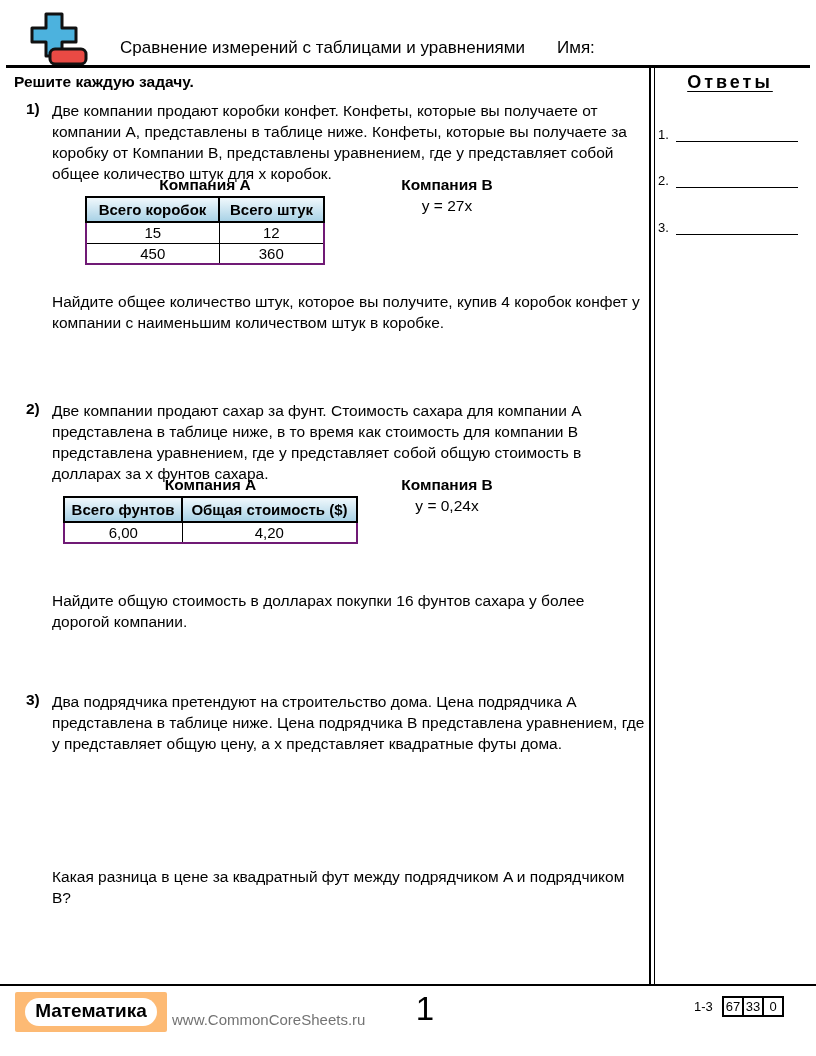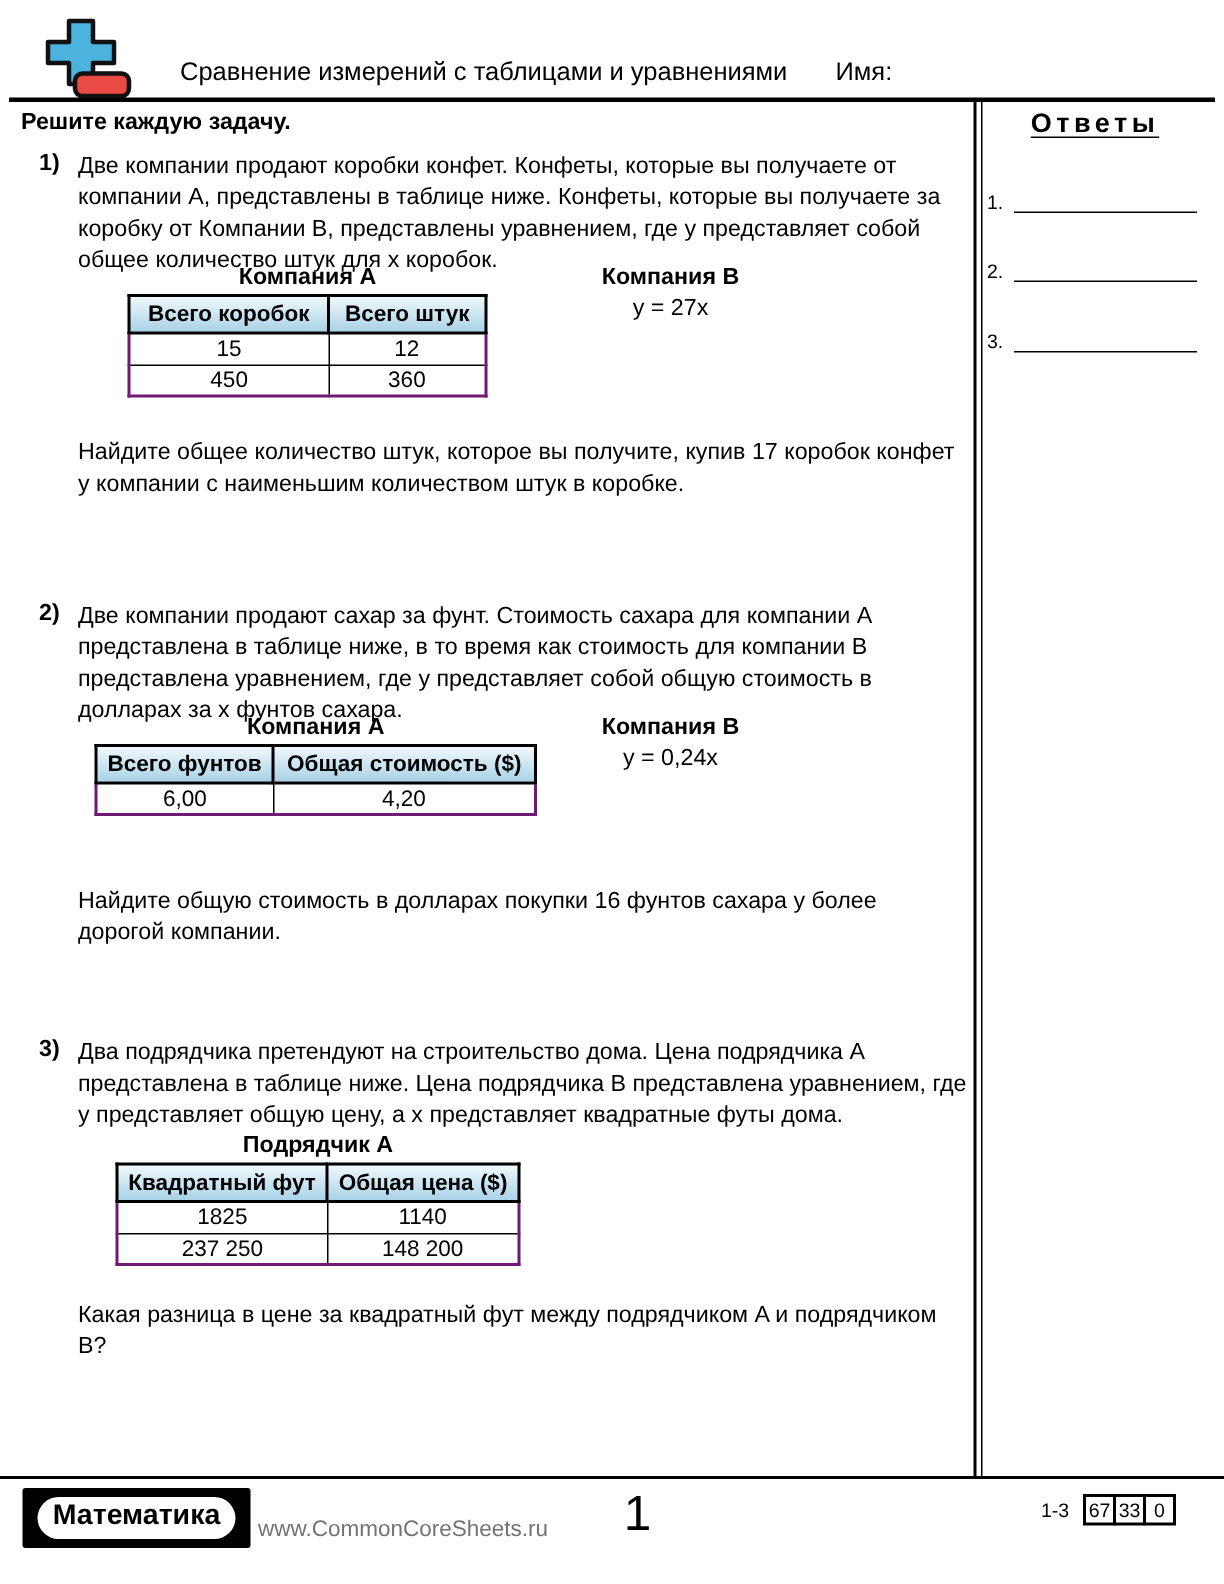--- a/index.html
+++ b/index.html
@@ -33,21 +33,21 @@
   .tbl-title { text-align:center; font-size:15.5px; font-weight:bold; margin-bottom:2px; }
   table { border-collapse:collapse; border:2px solid #701a75; }
   th { border:2px solid #000; font-size:15px; font-weight:bold; padding:3px 6px;
        background:linear-gradient(180deg, var(--th-grad-top,#f0f8fc) 0%, var(--th-grad-bottom,#a9d2e6) 100%); }
   td { border:1px solid #000; font-size:15px; text-align:center; padding:1px 6px; height:21px; }
   .eq { position:absolute; width:118px; text-align:center; font-size:15.5px; }
   .eq .eq-title { font-weight:bold; margin-bottom:3px; }
 
   
   .footer-rule { position:absolute; top:984px; left:0; right:0; height:2px; background:#000; }
-  .brand-box { position:absolute; left:15px; top:992px; width:152px; height:40px; background:#000000;
+  .brand-box { position:absolute; left:15px; top:992px; width:152px; height:40px; background:#fdba74;
     display:flex; align-items:center; justify-content:center; border-radius:2px; }
   .brand-pill { background:#fff; border-radius:16px; padding:2px 10px 4px 10px;
     font-size:19px; font-weight:bold; }
   .website { position:absolute; left:172px; top:1011px; font-size:15px; color:#737373; }
   .page-num { position:absolute; left:380px; top:990px; width:90px; text-align:center;
     font-size:33px; font-weight:normal; }
   .range-label { position:absolute; left:694px; top:999px; font-size:13px; }
   .score-boxes { position:absolute; left:722px; top:996px; display:flex; }
   .score-box { width:22px; height:21px; border:2px solid #000; margin-left:-2px;
     display:flex; align-items:center; justify-content:center; font-size:13px; background:#fff; }
@@ -103,21 +103,21 @@
         <td>450</td>
         <td>360</td>
       </tr>
     </tbody>
       </table>
   </div>
   <div class="eq" style="left:388px;top:176px">
     <div class="eq-title">Компания B</div>
     <div class="eq-formula">y = 27x</div>
   </div>
-  <div class="ptext" style="left:52px;top:291px;width:592px">Найдите общее количество штук, которое вы получите, купив 17 коробок конфет у компании с наименьшим количеством штук в коробке.</div>
+  <div class="ptext" style="left:52px;top:291px;width:592px">Найдите общее количество штук, которое вы получите, купив 4 коробок конфет у компании с наименьшим количеством штук в коробке.</div>
 
   <div class="pnum" style="left:26px;top:400px">2)</div>
   <div class="ptext" style="left:52px;top:400px;width:592px">Две компании продают сахар за фунт. Стоимость сахара для компании A представлена в таблице ниже, в то время как стоимость для компании B представлена уравнением, где y представляет собой общую стоимость в долларах за x фунтов сахара.</div>
   <div class="tblwrap" style="left:63px;top:476px">
     <div class="tbl-title">Компания A</div>
     <table>
       <tbody>
           <tr>
         <th style="width:118px">Всего фунтов</th>
         <th style="width:175px">Общая стоимость ($)</th>
@@ -130,39 +130,20 @@
       </table>
   </div>
   <div class="eq" style="left:388px;top:476px">
     <div class="eq-title">Компания B</div>
     <div class="eq-formula">y = 0,24x</div>
   </div>
   <div class="ptext" style="left:52px;top:590px;width:592px">Найдите общую стоимость в долларах покупки 16 фунтов сахара у более дорогой компании.</div>
 
   <div class="pnum" style="left:26px;top:691px">3)</div>
   <div class="ptext" style="left:52px;top:691px;width:600px">Два подрядчика претендуют на строительство дома. Цена подрядчика A представлена в таблице ниже. Цена подрядчика B представлена уравнением, где y представляет общую цену, а x представляет квадратные футы дома.</div>
-  <div class="tblwrap" style="left:77px;top:755px">
-    <div class="tbl-title">Подрядчик A</div>
-    <table>
-      <tbody>
-          <tr>
-        <th style="width:140px">Квадратный фут</th>
-        <th style="width:128px">Общая цена ($)</th>
-      </tr>
-      <tr>
-        <td>1825</td>
-        <td>1140</td>
-      </tr>
-      <tr>
-        <td>237 250</td>
-        <td>148 200</td>
-      </tr>
-    </tbody>
-      </table>
-  </div>
   <div class="ptext" style="left:52px;top:866px;width:592px">Какая разница в цене за квадратный фут между подрядчиком A и подрядчиком B?</div>
 
   <div class="footer-rule"></div>
   <div class="brand-box">
     <span class="brand-pill">Математика</span>
   </div>
   <div class="website">www.CommonCoreSheets.ru</div>
   <div class="page-num">1</div>
   <div class="range-label">1-3</div>
   <div class="score-boxes">

